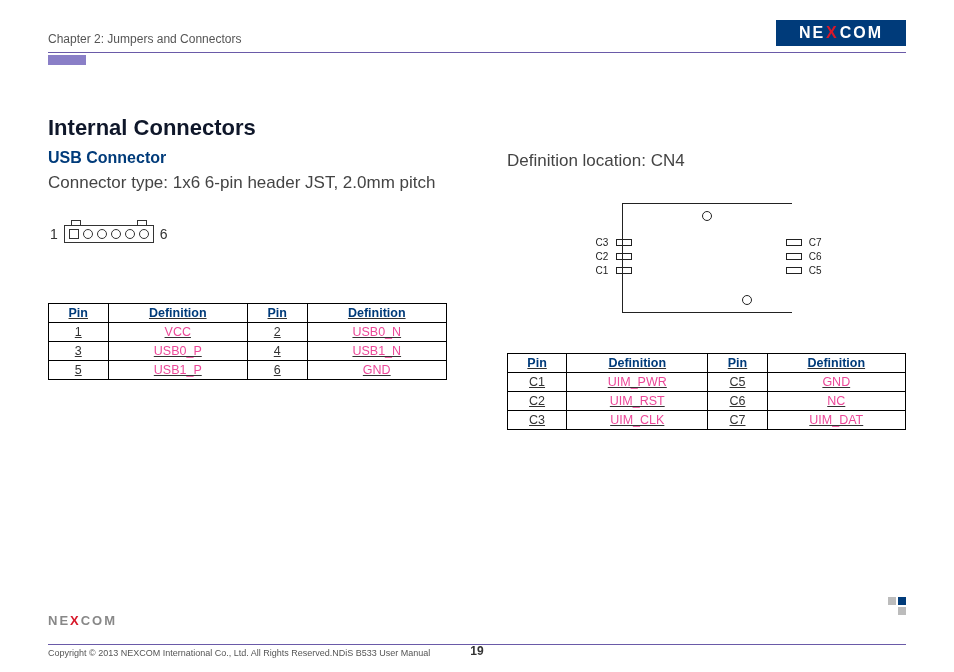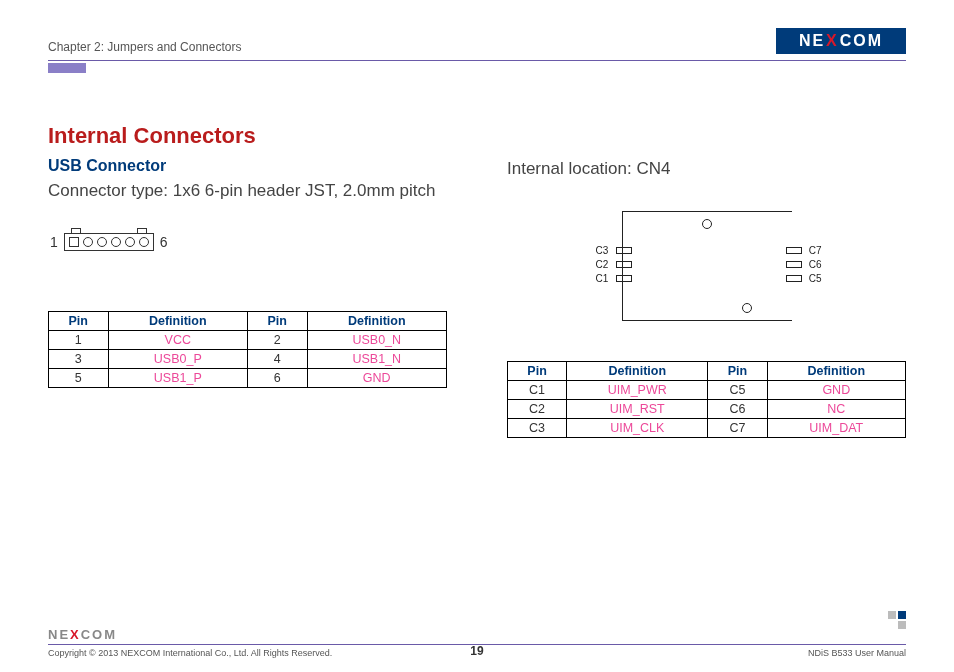--- a/index.html
+++ b/index.html
@@ -6,21 +6,20 @@
   body {
     font-family: "Segoe UI", Arial, sans-serif;
     background: #fff;
     width: 954px;
     height: 672px;
     position: relative;
     color: #333;
   }
   .page {
     padding: 20px 48px 0 48px;
-    margin-top: 8px;
   }
   .header-row {
     display: flex;
     justify-content: space-between;
     align-items: flex-end;
     margin-bottom: 6px;
   }
   .chapter-label {
     font-size: 12px;
     color: #555;
@@ -47,21 +46,21 @@
     background: #8a7fc7;
     margin-bottom: 50px;
   }
   .content {
     display: flex;
     gap: 60px;
   }
   .col { flex: 1; }
   h1.section-title {
     font-size: 22px;
-    color: #b91c1c;
+    color: #0f172a;
     font-weight: 600;
     margin-bottom: 8px;
   }
   h2.sub-title {
     font-size: 16px;
     color: #003b7a;
     font-weight: 700;
     margin-bottom: 4px;
   }
   .desc {
@@ -130,20 +129,21 @@
   .sim-pin-lbl {
     position: absolute;
     font-size: 10px;
     color: #222;
   }
   
   table.pin-table {
     border-collapse: collapse;
     width: 100%;
     font-size: 12.5px;
+    text-decoration: underline;
   }
   table.pin-table th, table.pin-table td {
     border: 1px solid #000;
     text-align: center;
     padding: 2px 4px;
     font-weight: normal;
   }
   table.pin-table th {
     font-weight: 700;
     color: #003b7a;
@@ -154,31 +154,30 @@
     position: absolute;
     bottom: 14px;
     left: 48px; right: 48px;
   }
   .footer-line {
     height: 1px; background: #6a5aa8;
     margin-bottom: 3px;
   }
   .footer-row {
     display: flex;
-    justify-content: space-between;
     align-items: center;
     font-size: 9px;
     color: #555;
   }
   .logo-bottom {
     font-weight: bold;
     font-size: 13px;
     color: #888;
     letter-spacing: 2px;
-    margin-bottom: 2px;
+    margin-bottom: 16px;
     display:inline-block;
   }
   .logo-bottom .x { color: #d7182a; }
   .page-num {
     font-weight: bold;
     font-size: 12px;
     color: #333;
     position: absolute;
     left: 50%;
     transform: translateX(-50%);
@@ -259,21 +258,21 @@
             <td class="def">USB1_P</td>
             <td>6</td>
             <td class="def">GND</td>
           </tr>
         </tbody>
       </table>
     </div>
 
     <div class="col">
       <div class="desc">
-        <div>Internal location: CN4</div>
+        <div>Definition location: CN4</div>
       </div>
 
       <div class="sim-diagram">
         <div class="sim-body"></div>
         <div class="sim-hole" style="left:110px; top:8px;"></div>
         <div class="sim-hole" style="left:150px; top:92px;"></div>
 
         <div class="sim-pad left" style="top:36px;"></div>
         <div class="sim-pad left" style="top:50px;"></div>
         <div class="sim-pad left" style="top:64px;"></div>

